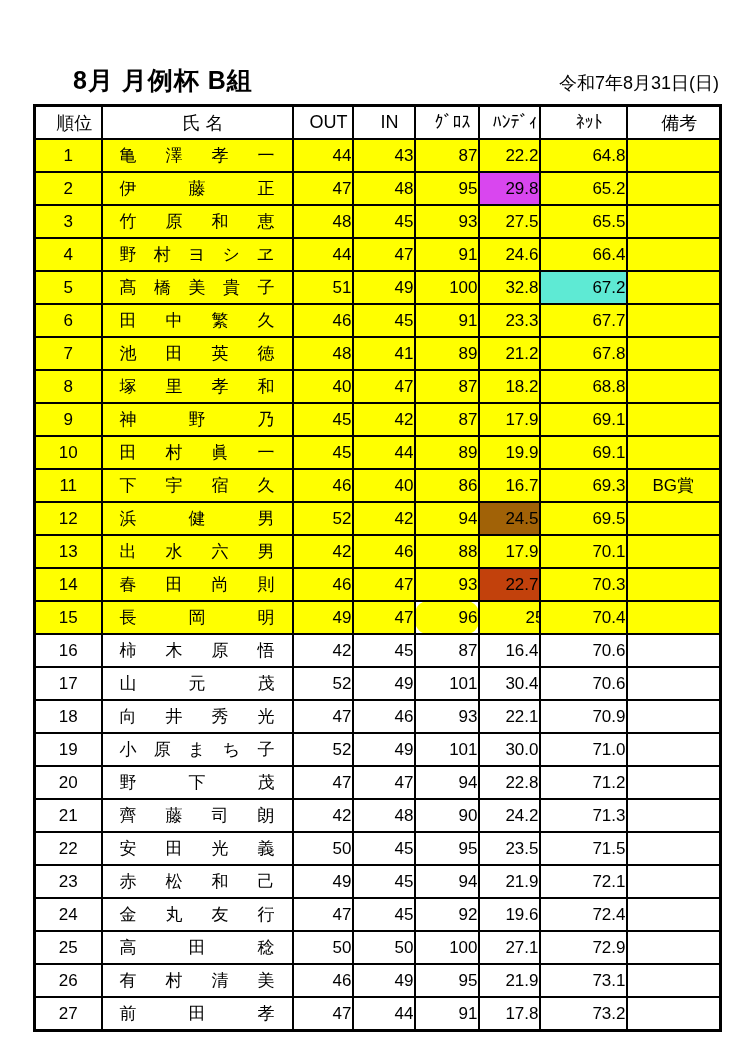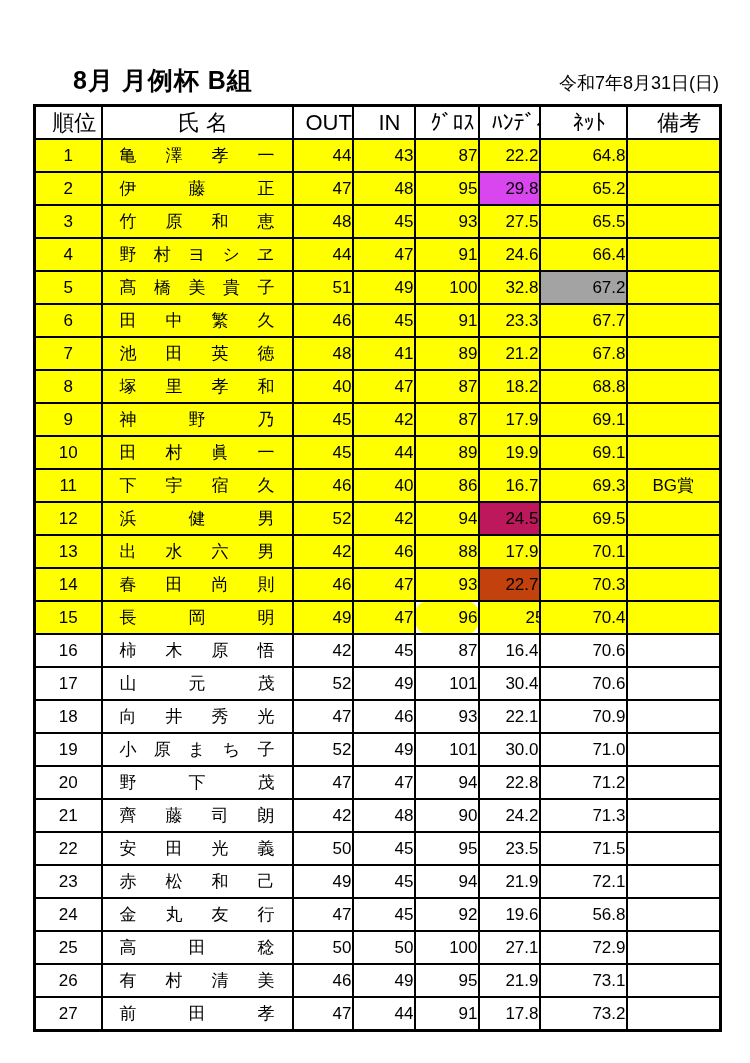--- a/index.html
+++ b/index.html
@@ -40,21 +40,21 @@
     padding:0;
     height:31px;
     font-size:17px;
     font-weight:400;
     overflow:hidden;
     white-space:nowrap;
     background:#ffffff;
   }
   table.results th{
     text-align:center;
-    font-size:22px;
+    font-size:18px;
     padding-left:12px;
   }
   td.rank{text-align:center;}
   td.num{text-align:right;padding-right:8px;}
   td.net{text-align:right;}
   td.remarks{text-align:center;}
   .name-flex{
     display:flex;
     justify-content:space-between;
     padding:0 17px;
@@ -168,21 +168,21 @@
             <span>橋</span>
             <span>美</span>
             <span>貴</span>
             <span>子</span>
           </div>
         </td>
         <td class="num" style="background: rgb(255, 255, 0);">51</td>
         <td class="num" style="background: rgb(255, 255, 0);">49</td>
         <td class="num" style="background: rgb(255, 255, 0);">100</td>
         <td class="num" style="background: rgb(255, 255, 0);">32.8</td>
-        <td class="net" style="background: #a3a3a3; padding-left: 45px;">67.2</td>
+        <td class="net" style="background: #5eead4; padding-left: 45px;">67.2</td>
         <td class="remarks" style="background: rgb(255, 255, 0);"></td>
       </tr>
       <tr>
         <td class="rank" style="background: rgb(255, 255, 0);">6</td>
         <td style="background: rgb(255, 255, 0);">
           <div class="name-flex">
             <span>田</span>
             <span>中</span>
             <span>繁</span>
             <span>久</span>
@@ -284,21 +284,21 @@
         <td style="background: rgb(255, 255, 0);">
           <div class="name-flex">
             <span>浜</span>
             <span>健</span>
             <span>男</span>
           </div>
         </td>
         <td class="num" style="background: rgb(255, 255, 0);">52</td>
         <td class="num" style="background: rgb(255, 255, 0);">42</td>
         <td class="num" style="background: rgb(255, 255, 0);">94</td>
-        <td class="num" style="background: #be185d;">24.5</td>
+        <td class="num" style="background: #a16207;">24.5</td>
         <td class="net" style="background: rgb(255, 255, 0);">69.5</td>
         <td class="remarks" style="background: rgb(255, 255, 0);"></td>
       </tr>
       <tr>
         <td class="rank" style="background: rgb(255, 255, 0);">13</td>
         <td style="background: rgb(255, 255, 0);">
           <div class="name-flex">
             <span>出</span>
             <span>水</span>
             <span>六</span>
@@ -487,21 +487,21 @@
             <span>金</span>
             <span>丸</span>
             <span>友</span>
             <span>行</span>
           </div>
         </td>
         <td class="num">47</td>
         <td class="num">45</td>
         <td class="num">92</td>
         <td class="num">19.6</td>
-        <td class="net">56.8</td>
+        <td class="net">72.4</td>
         <td class="remarks"></td>
       </tr>
       <tr>
         <td class="rank">25</td>
         <td>
           <div class="name-flex">
             <span>高</span>
             <span>田</span>
             <span>稔</span>
           </div>

